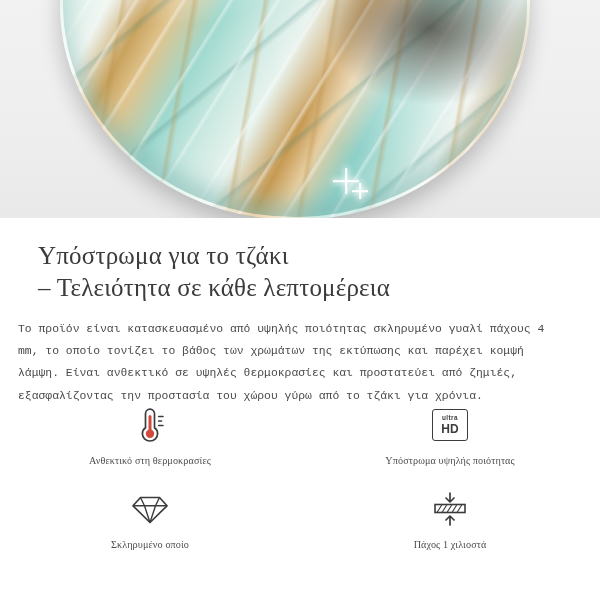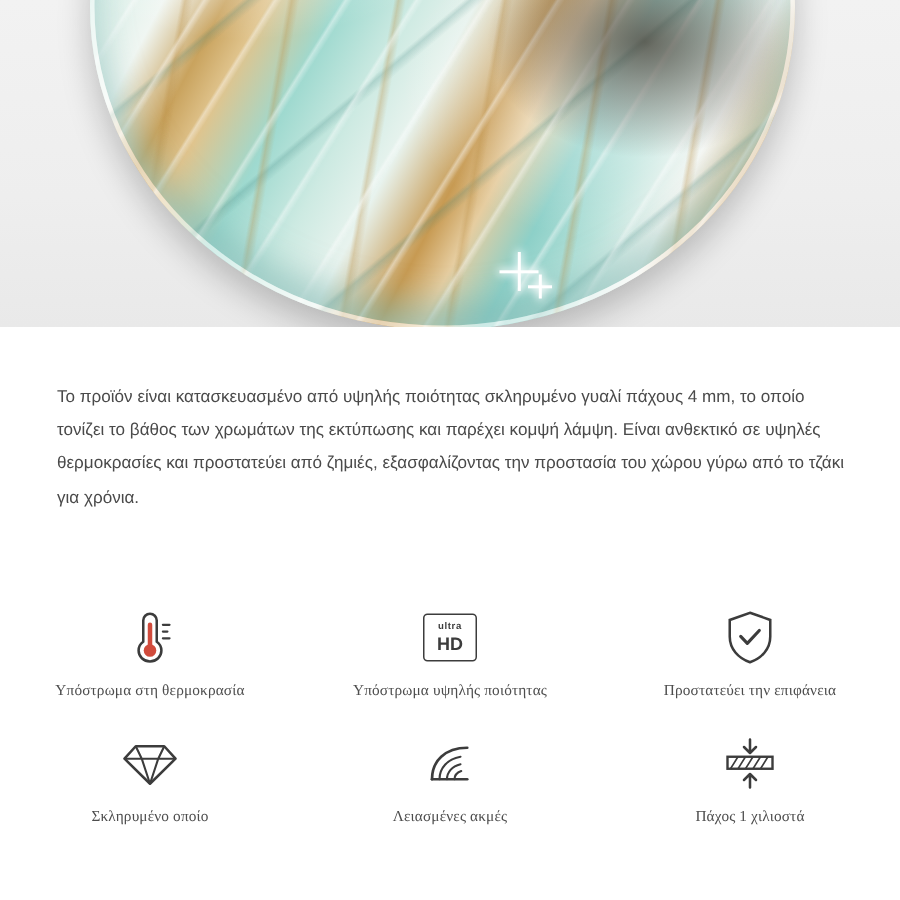--- a/index.html
+++ b/index.html
@@ -150,22 +150,22 @@
     font-weight: 400;
     color: #3b3b3b;
     letter-spacing: 0.2px;
   }
   .headline-line {
     display: block;
     white-space: nowrap;
   }
   .body-copy {
     margin: 0;
-    padding: 14px 34px 0 38px;
-    font-family: Liberation Sans, sans-serif;
+    padding: 14px 34px 0 18px;
+    font-family: Liberation Mono, monospace;
     font-size: 11.4px;
     line-height: 1.95;
     color: #4a4a4a;
   }
 
   
   .features {
     position: absolute;
     left: 0;
     top: 186px;
@@ -236,86 +236,67 @@
       <div class="plate-dark"></div>
       <div class="plate-edge"></div>
     </div>
     <div class="sparkle sparkle-1"></div>
     <div class="sparkle sparkle-2"></div>
   </div>
 
   <div class="content">
 
     <h1 class="headline">
+      <span class="headline-line">Υπόστρωμα για το τζάκι</span>
+      <span class="headline-line">– Τελειότητα σε κάθε λεπτομέρεια</span>
     </h1>
 
     <p class="body-copy">Το προϊόν είναι κατασκευασμένο από υψηλής ποιότητας σκληρυμένο γυαλί πάχους 4 mm, το οποίο τονίζει το βάθος των χρωμάτων της εκτύπωσης και παρέχει κομψή λάμψη. Είναι ανθεκτικό σε υψηλές θερμοκρασίες και προστατεύει από ζημιές, εξασφαλίζοντας την προστασία του χώρου γύρω από το τζάκι για χρόνια.</p>
 
     <div class="features">
 
       <div class="feature-row">
 
         <div class="feature">
           <div class="feature-icon">
             <svg width="34" height="40" viewBox="0 0 34 40" fill="none" xmlns="http://www.w3.org/2000/svg">
               <path d="M17 4.2c-2.5 0-4.5 2-4.5 4.5v14.1c-1.9 1.3-3.1 3.5-3.1 5.9 0 4 3.3 7.3 7.6 7.3s7.6-3.3 7.6-7.3c0-2.4-1.2-4.6-3.1-5.9V8.7c0-2.5-2-4.5-4.5-4.5z" stroke="#3c3c3c" stroke-width="1.7" fill="#ffffff"></path>
               <path d="M17 11.5v14.3" stroke="#d14b3c" stroke-width="3" stroke-linecap="round"></path>
               <circle cx="17" cy="28.7" r="4.2" fill="#d14b3c"></circle>
               <path d="M25.6 11.5h4.4M25.6 16h3M25.6 20.5h4.4" stroke="#3c3c3c" stroke-width="1.5" stroke-linecap="round"></path>
             </svg>
           </div>
-          <div class="feature-label">Υπόστρωμα στη θερμοκρασία</div>
+          <div class="feature-label">Ανθεκτικό στη θερμοκρασίες</div>
         </div>
 
         <div class="feature">
           <div class="feature-icon">
             <div class="hd-badge">
               <span class="hd-top">ultra</span>
               <span class="hd-bottom">HD</span>
             </div>
           </div>
           <div class="feature-label">Υπόστρωμα υψηλής ποιότητας</div>
         </div>
 
-        <div class="feature">
-          <div class="feature-icon">
-            <svg width="36" height="40" viewBox="0 0 36 40" fill="none" xmlns="http://www.w3.org/2000/svg">
-              <path d="M18 3.5L31.5 8.3v11.2c0 8-5.6 14.3-13.5 17-7.9-2.7-13.5-9-13.5-17V8.3L18 3.5z" stroke="#3c3c3c" stroke-width="1.7" fill="#ffffff"></path>
-              <path d="M11.8 19.3l4.4 4.6 8-8.6" stroke="#3c3c3c" stroke-width="2.1" stroke-linecap="round" stroke-linejoin="round"></path>
-            </svg>
-          </div>
-          <div class="feature-label">Προστατεύει την επιφάνεια</div>
-        </div>
 
       </div>
 
       <div class="feature-row">
 
         <div class="feature">
           <div class="feature-icon">
             <svg width="38" height="36" viewBox="0 0 38 36" fill="none" xmlns="http://www.w3.org/2000/svg">
               <path d="M9.5 6.5h19l7.5 8.3L19 31.5 2 14.8 9.5 6.5z" stroke="#3c3c3c" stroke-width="1.7" fill="#ffffff" stroke-linejoin="round"></path>
               <path d="M2 14.8h34M9.5 6.5L13.5 14.8 19 31.5M28.5 6.5L24.5 14.8 19 31.5" stroke="#3c3c3c" stroke-width="1.4" stroke-linejoin="round"></path>
             </svg>
           </div>
           <div class="feature-label">Σκληρυμένο οποίο</div>
         </div>
 
-        <div class="feature">
-          <div class="feature-icon">
-            <svg width="36" height="34" viewBox="0 0 36 34" fill="none" xmlns="http://www.w3.org/2000/svg">
-              <path d="M6 27.5C6 15.5 14.5 6.5 29.5 6.5" stroke="#3c3c3c" stroke-width="1.8" stroke-linecap="round"></path>
-              <path d="M6 27.5h23.5" stroke="#3c3c3c" stroke-width="1.8" stroke-linecap="round"></path>
-              <path d="M11 27.5c0-7.4 5.2-13.4 14-15" stroke="#3c3c3c" stroke-width="1.4" stroke-linecap="round"></path>
-              <path d="M16 27.5c0-4.7 3.3-8.6 9-10" stroke="#3c3c3c" stroke-width="1.4" stroke-linecap="round"></path>
-              <path d="M21 27.5c0-2.4 1.7-4.5 4.5-5.5" stroke="#3c3c3c" stroke-width="1.4" stroke-linecap="round"></path>
-            </svg>
-          </div>
-          <div class="feature-label">Λειασμένες ακμές</div>
-        </div>
 
         <div class="feature">
           <div class="feature-icon">
             <svg width="40" height="36" viewBox="0 0 40 36" fill="none" xmlns="http://www.w3.org/2000/svg">
               <path d="M20 2v8.5M16 7l4 4 4-4" stroke="#3c3c3c" stroke-width="1.7" stroke-linecap="round" stroke-linejoin="round"></path>
               <rect x="5" y="13.5" width="30" height="8" stroke="#3c3c3c" stroke-width="1.6" fill="#ffffff"></rect>
               <path d="M7 21.5l5-8M12 21.5l5-8M17 21.5l5-8M22 21.5l5-8M27 21.5l5-8" stroke="#3c3c3c" stroke-width="1.1"></path>
               <path d="M20 34v-8.5M16 29l4-4 4 4" stroke="#3c3c3c" stroke-width="1.7" stroke-linecap="round" stroke-linejoin="round"></path>
             </svg>
           </div>

